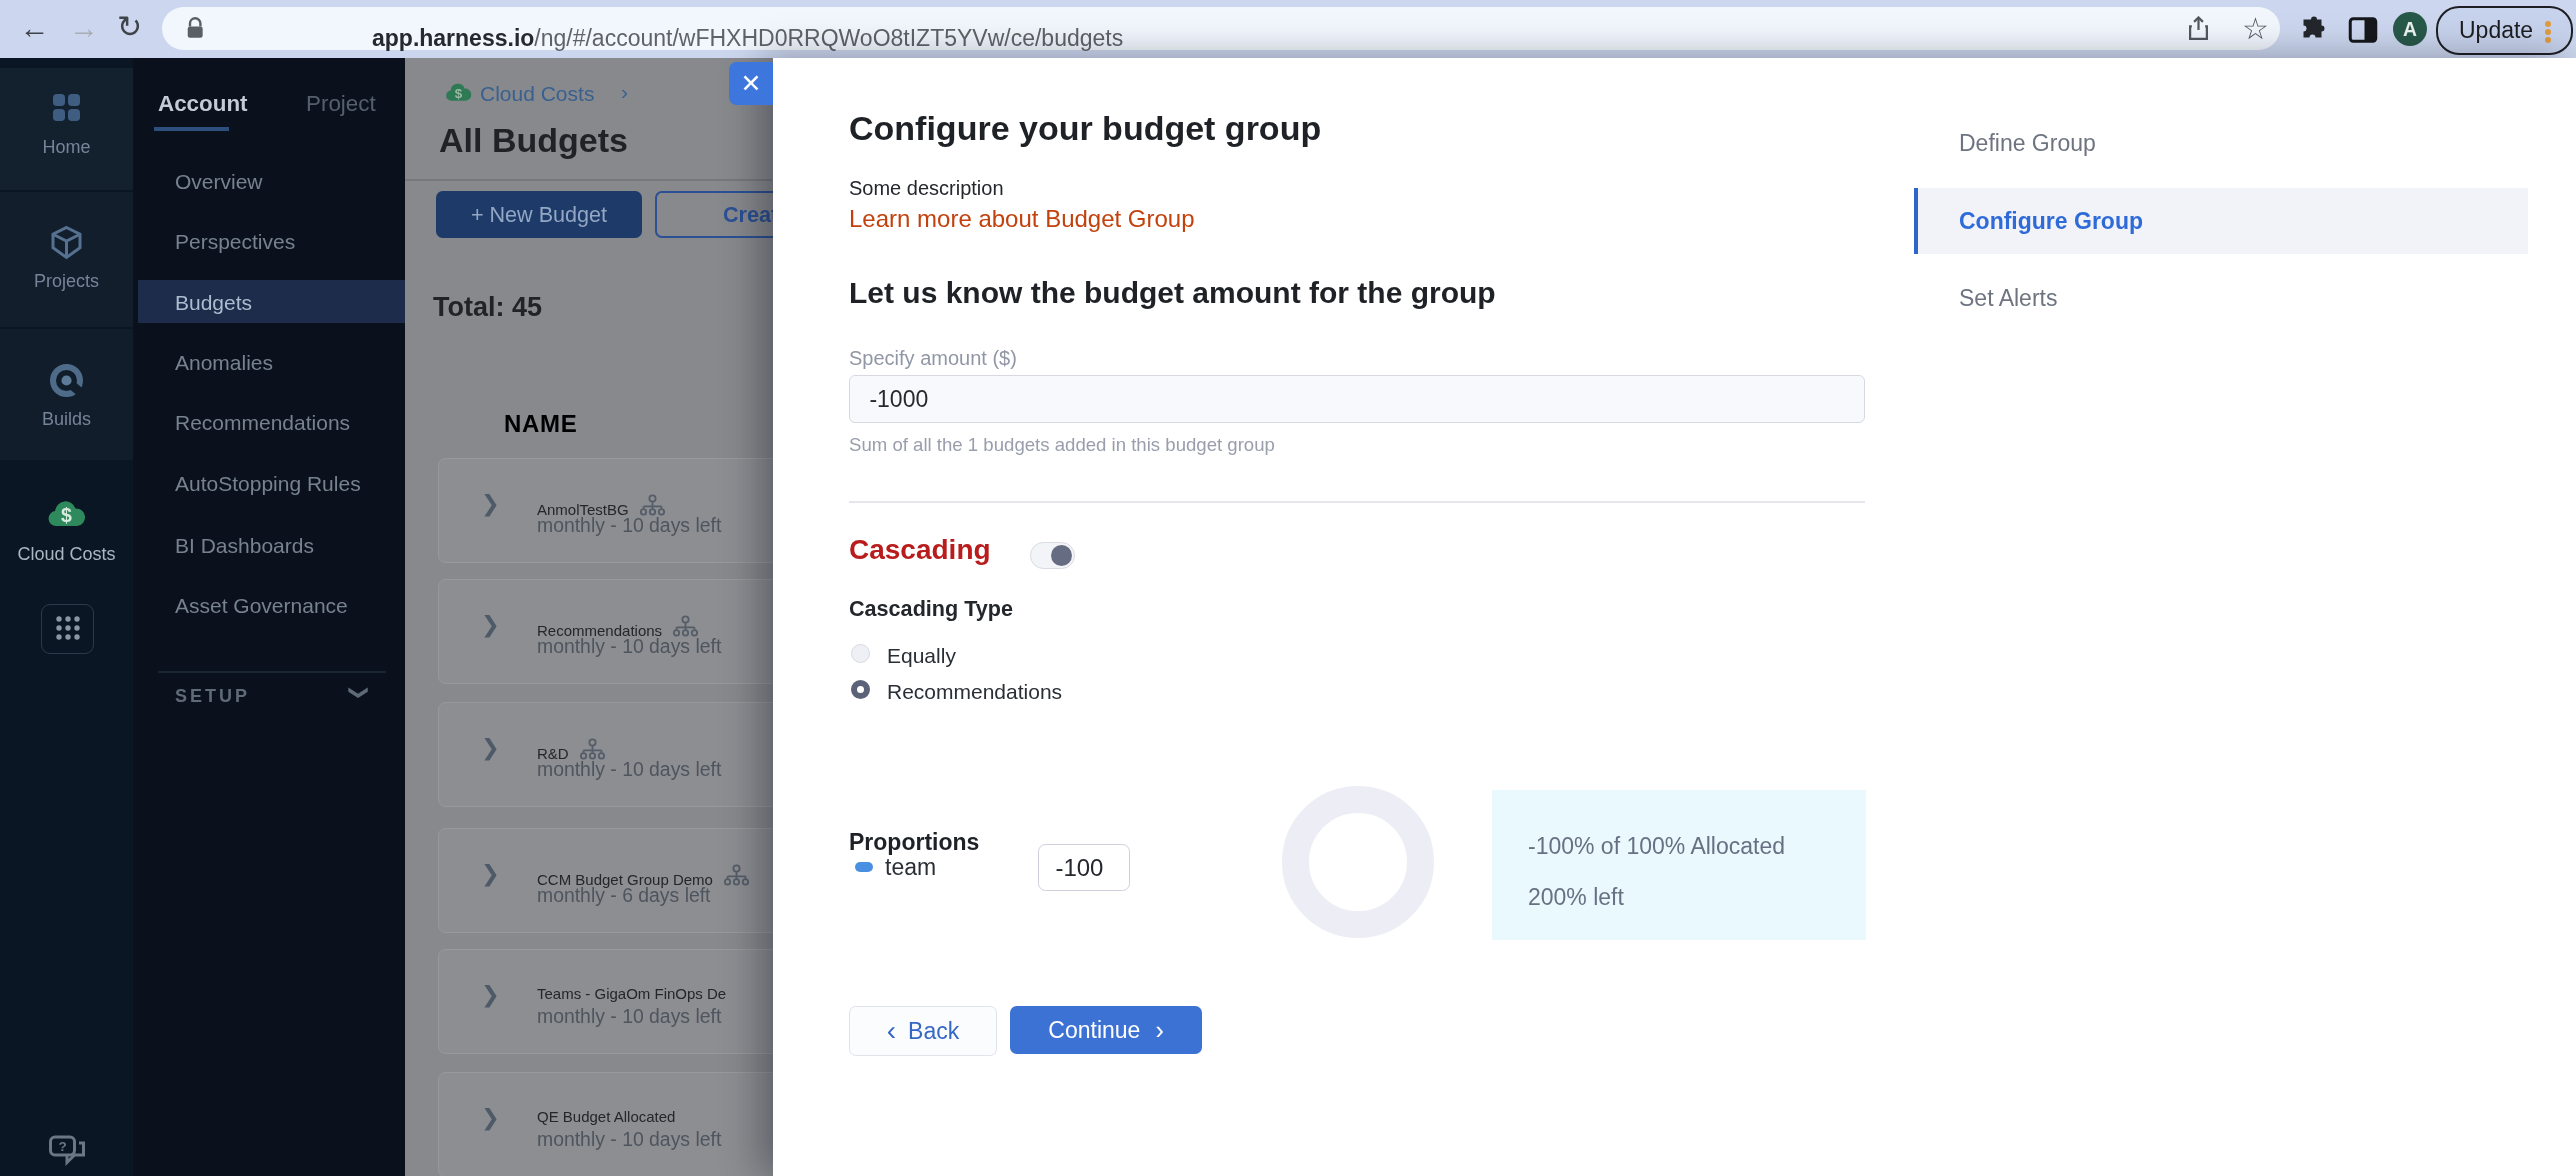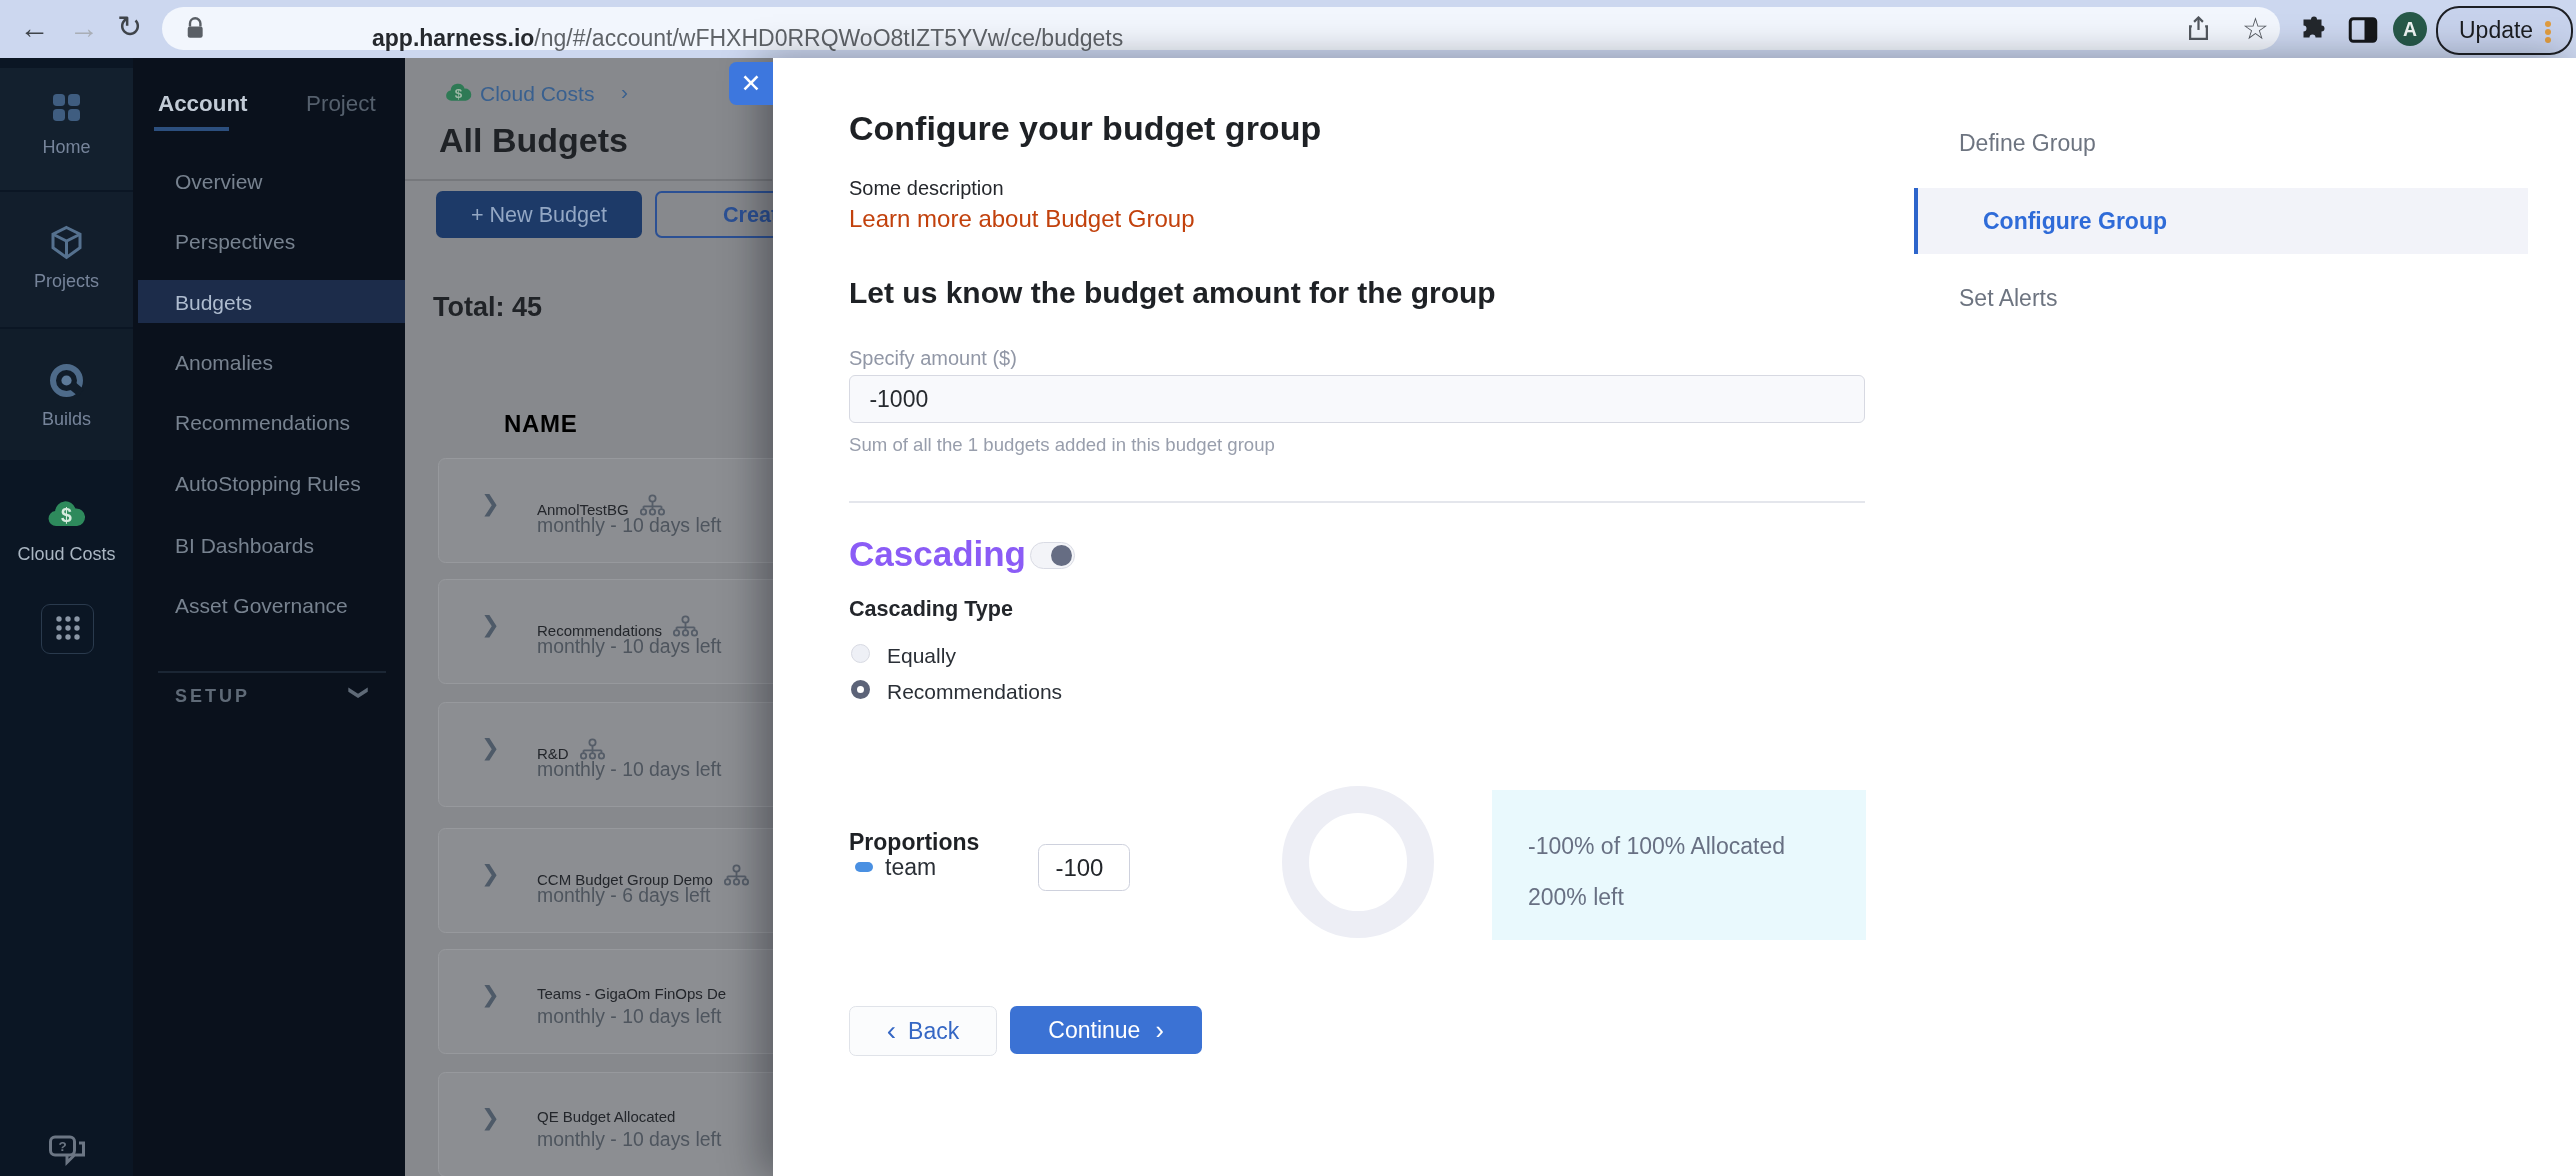--- a/index.html
+++ b/index.html
@@ -63,21 +63,21 @@
   #mtitle{position:absolute;left:76px;top:51px;font-size:34px;font-weight:bold;color:#1e2125;}
   #mdesc{position:absolute;left:76px;top:119px;font-size:20px;color:#24272c;}
   #mlearn{position:absolute;left:76px;top:147px;font-size:24px;color:#c2410c;}
   #amtHead{position:absolute;left:76px;top:218px;font-size:30px;font-weight:bold;color:#1e2125;}
   #amtLabel{position:absolute;left:76px;top:289px;font-size:20px;color:#9197a6;}
   #amtInput{position:absolute;left:76px;top:317px;width:1016px;height:48px;box-sizing:border-box;
             border:1.5px solid #d7d9e2;border-radius:6px;background:#f8f9fc;font-size:23px;color:#262a2f;
             padding:0 0 0 19.4px;font-family:"Liberation Sans",sans-serif;}
   #amtHelp{position:absolute;left:76px;top:376px;font-size:18.6px;color:#989eac;}
   #mdivider{position:absolute;left:76px;top:443px;width:1016px;height:1.5px;background:#e4e6ec;}
-  #cascTitle{position:absolute;left:76px;top:476px;font-size:35px;font-weight:bold;color:#8b5cf6;text-align:right;}
+  #cascTitle{position:absolute;left:76px;top:476px;font-size:28px;font-weight:bold;color:#b91c1c;text-align:right;}
   #toggle{position:absolute;left:257px;top:484px;width:43px;height:25px;border-radius:13.4px;background:#f3f4f8;border:1.5px solid #d9dbe4;}
   #toggle .knob{position:absolute;right:2.2px;top:2.2px;width:21px;height:21px;border-radius:50%;background:#666d83;}
   #cascType{position:absolute;left:76px;top:538px;font-size:21.6px;font-weight:bold;color:#23262b;}
   .radio{position:absolute;width:19.4px;height:19.4px;border-radius:50%;box-sizing:border-box;}
   .radio.off{left:78px;top:586px;background:#eef0f6;border:1.5px solid #d8dae3;}
   .radio.on{left:78px;top:622px;background:#ffffff;border:6px solid #5c6378;}
   .radlabel{position:absolute;left:114px;font-size:21px;color:#2a2f36;}
   #propTitle{position:absolute;left:76px;top:732px;font-size:23px;font-weight:bold;color:#1e2125;margin-top:39px;}
   .swatch{position:absolute;left:82px;top:804px;width:18px;height:9.7px;border-radius:5.2px;}
   #teamLabel{position:absolute;left:112px;top:796px;font-size:23px;color:#2a2f36;}
@@ -88,21 +88,21 @@
   #allocbox{position:absolute;left:719px;top:732px;width:374px;height:150px;background:#e9f9fd;}
   .allocline{position:absolute;left:36px;font-size:23px;color:#687083;}
   #backbtn{position:absolute;left:76px;top:948px;width:146px;height:48px;border-radius:6.7px;background:#fbfcfd;
            border:1.5px solid #e0e3e9;color:#3567c4;font-size:23px;display:flex;align-items:center;justify-content:center;gap:12px;}
   #contbtn{position:absolute;left:237px;top:948px;width:192px;height:48px;border-radius:6.7px;background:#3b72d4;
            color:#ffffff;font-size:23px;display:flex;align-items:center;justify-content:center;gap:15px;}
 
   
   .step{position:absolute;left:1186px;font-size:23px;color:#6d7480;white-space:nowrap;}
   #stepActiveRow{position:absolute;left:1141px;top:130px;width:614px;height:66px;background:#f2f3f9;border-left:4.5px solid #2d65cb;box-sizing:border-box;}
-  .step.active{color:#2f6bd8;font-weight:bold;margin-left:24px;}
+  .step.active{color:#2f6bd8;font-weight:bold;}
 
   svg{display:block;}
 </style>
 </head>
 <body>
 
 <div id="screen">
 
   <div id="chrome">
     <div class="abs nav-glyph" style="left:19.4px;top:12.7px;">←</div>

